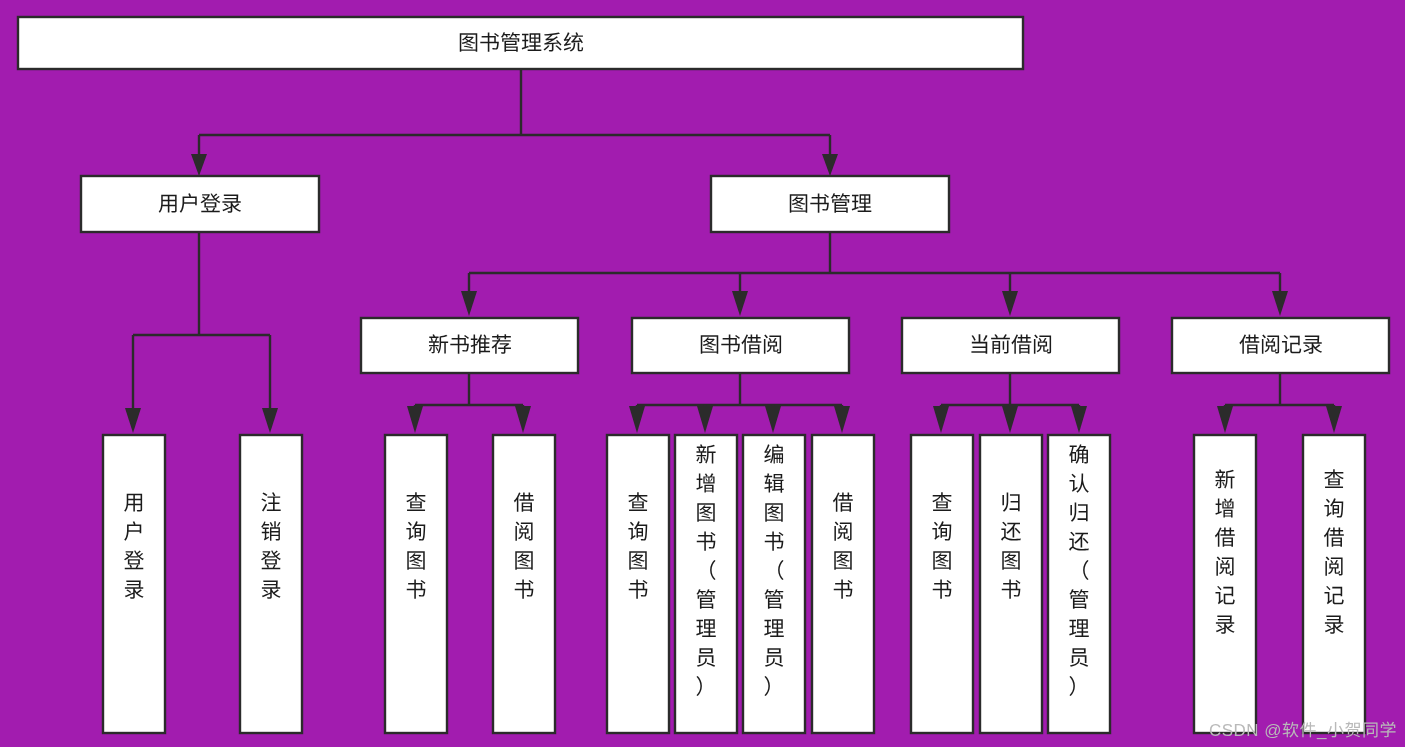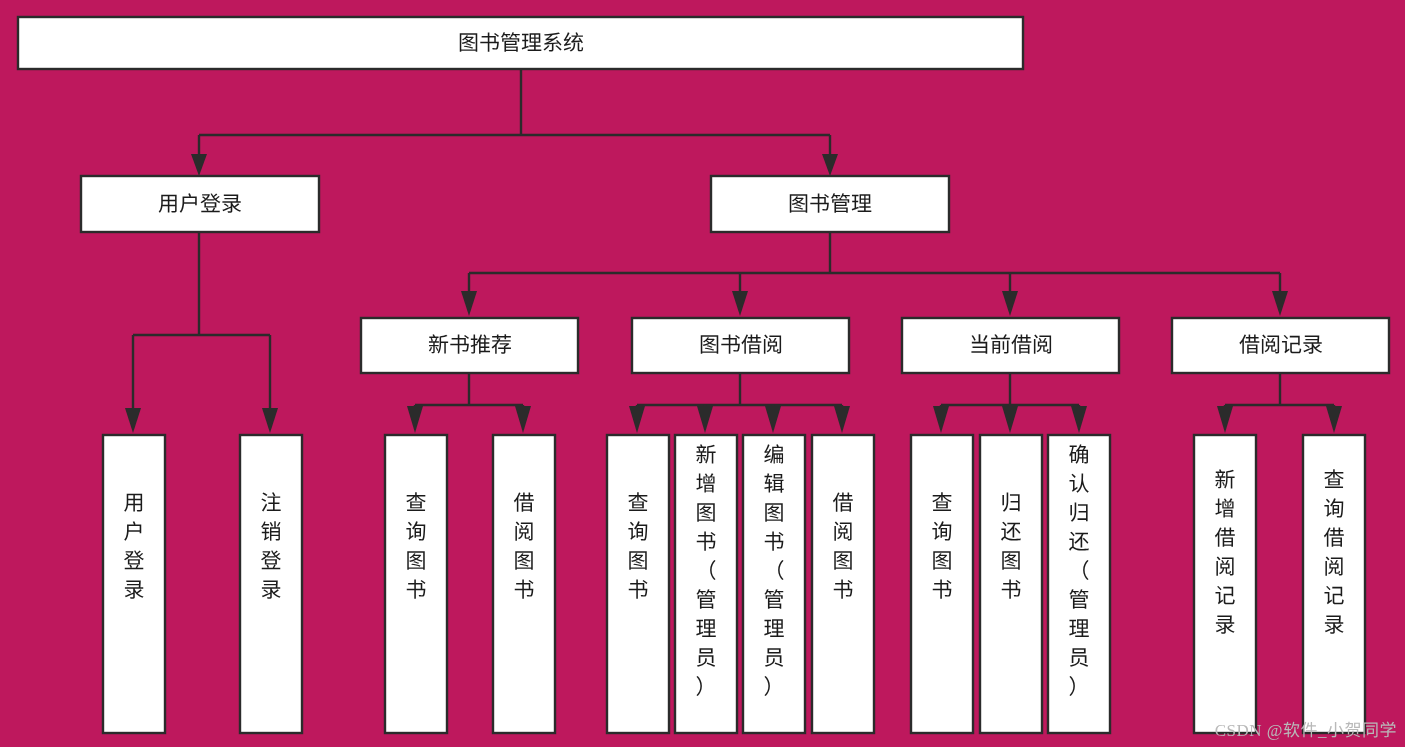--- a/index.html
+++ b/index.html
@@ -11,21 +11,21 @@
   body {
     width: 1405px;
     height: 747px;
     overflow: hidden;
     font-family: "DejaVu Sans", "Liberation Sans", sans-serif;
   }
   #diagram-root {
     position: relative;
     width: 1405px;
     height: 747px;
-    background: #be185d;
+    background: #a21caf;
   }
   svg#tree-svg {
     position: absolute;
     left: 0;
     top: 0;
     width: 1405px;
     height: 747px;
     display: block;
   }
   .node-rect {
@@ -53,21 +53,21 @@
     stroke-linecap: butt;
   }
   .arrow-head {
     fill: #2b2b2b;
     stroke: none;
   }
   .watermark {
     position: absolute;
     right: 8px;
     bottom: 6px;
-    font-family: Liberation Serif, serif;
+    font-family: Liberation Sans, sans-serif;
     font-size: 17px;
     color: #b9b9b9;
     letter-spacing: 0.5px;
     white-space: nowrap;
     pointer-events: none;
   }
 </style>
 </head>
 <body>
 

